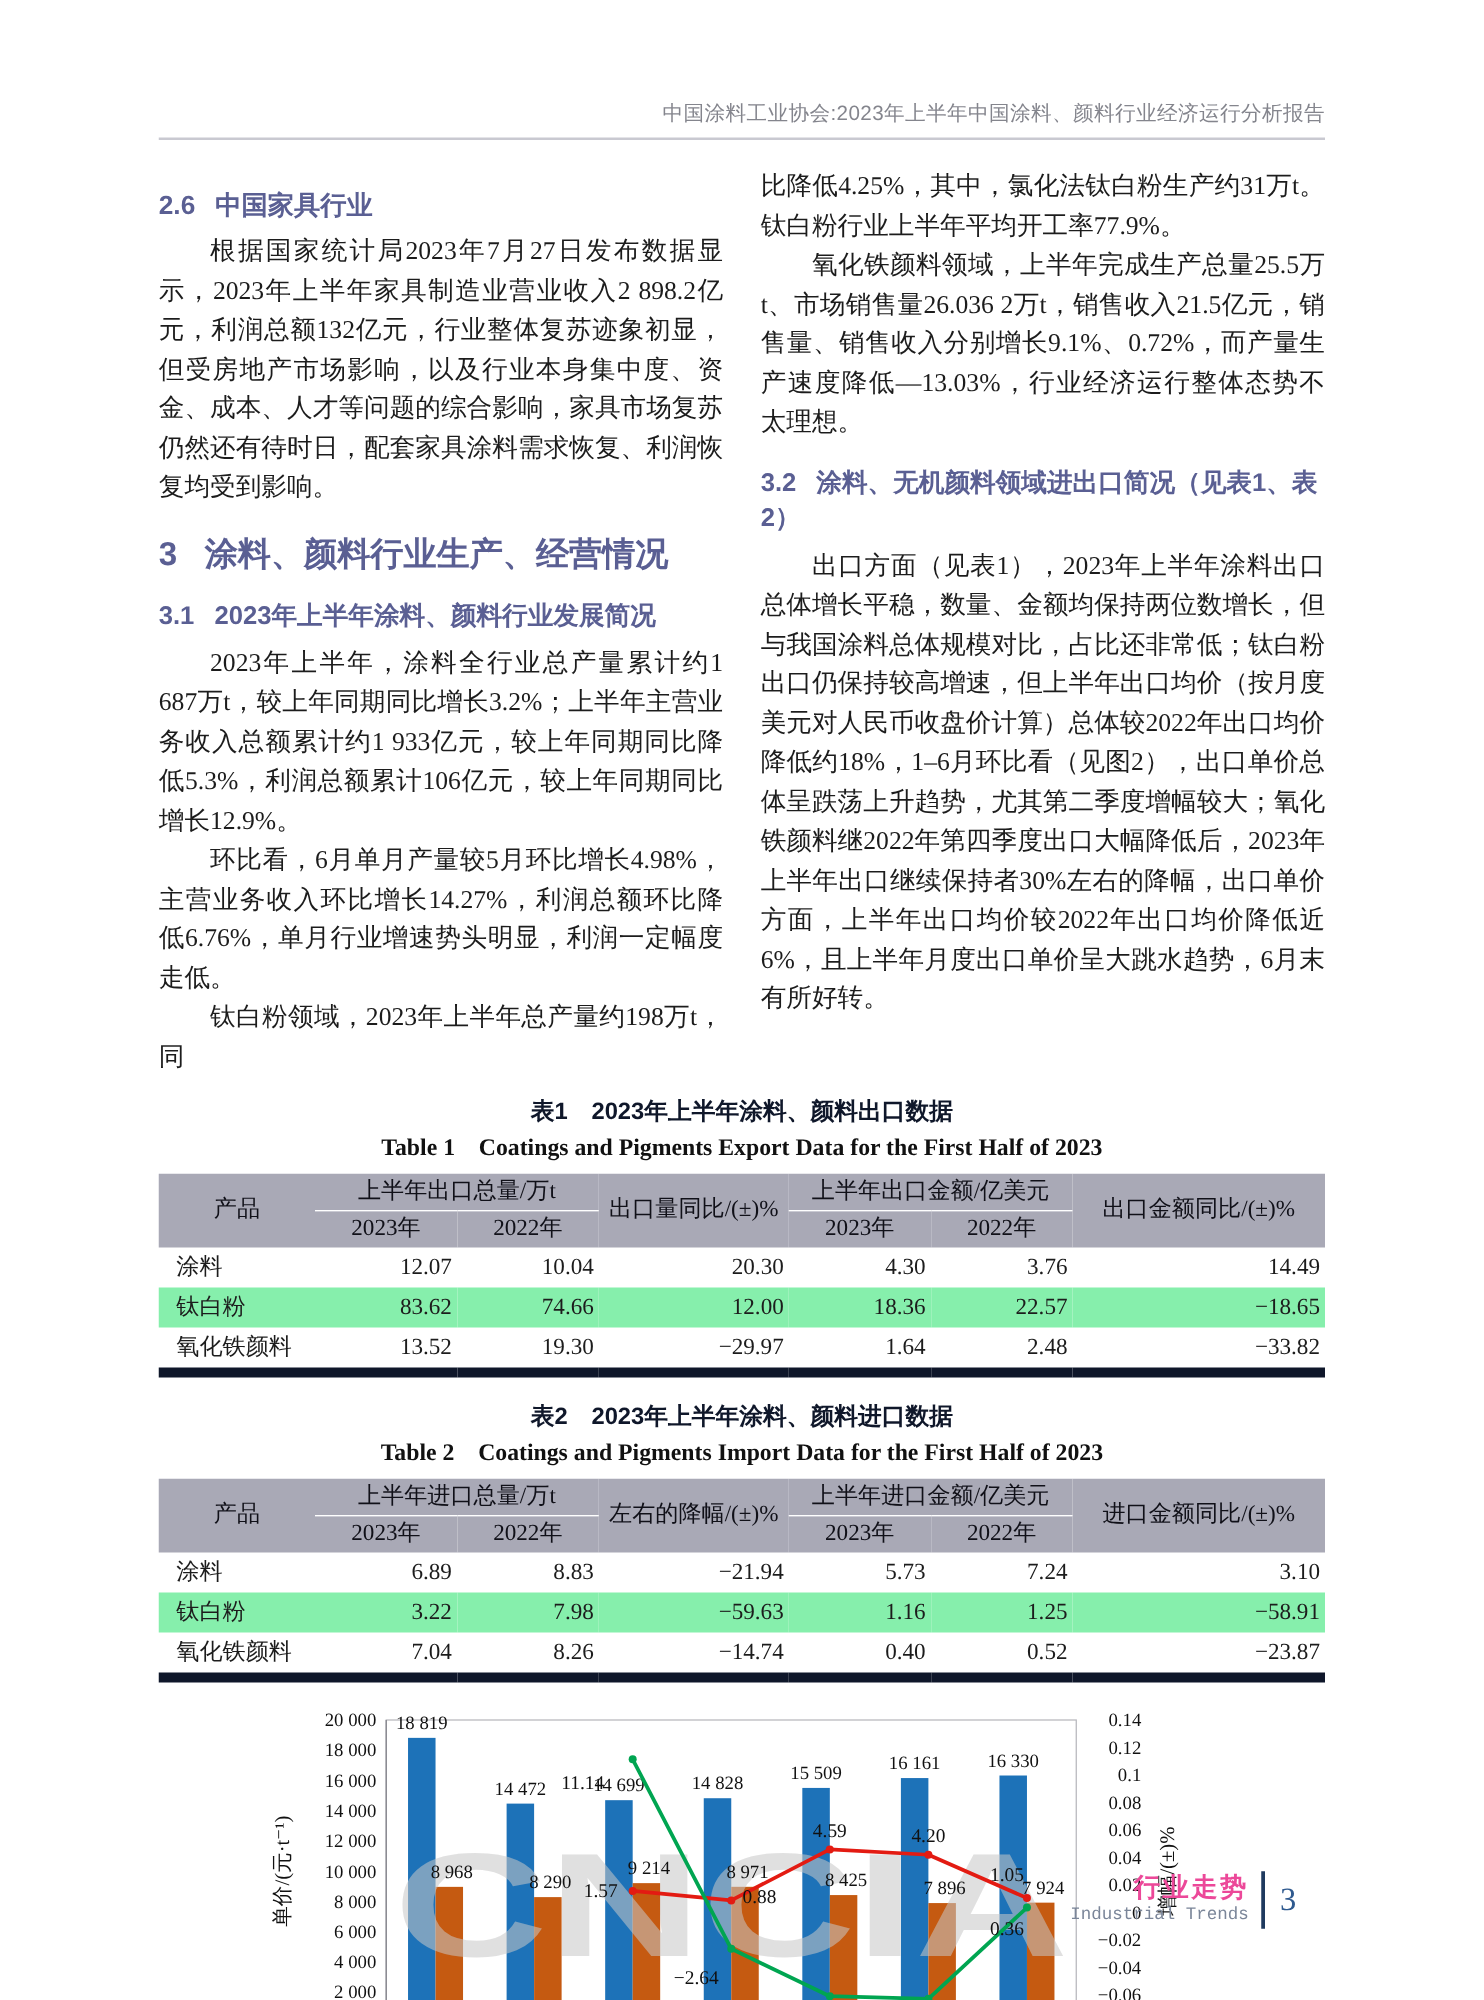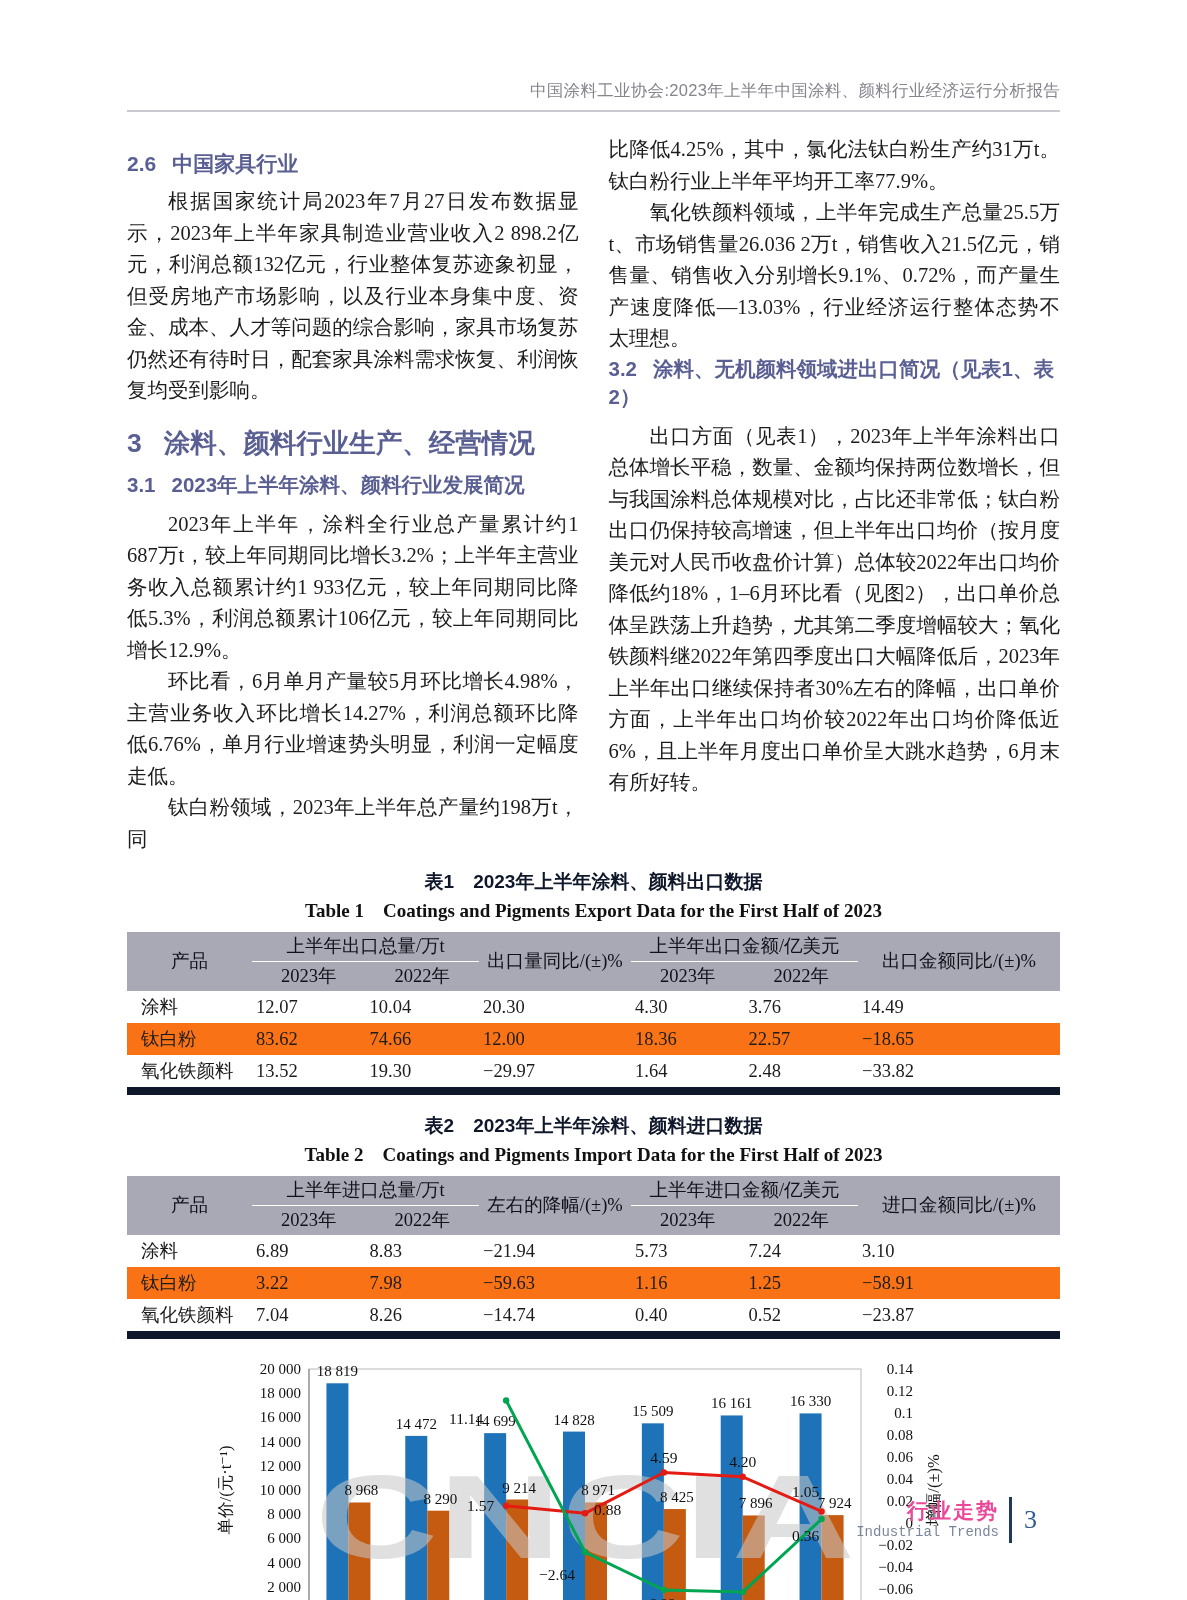--- a/index.html
+++ b/index.html
@@ -28,43 +28,43 @@
   .h26,.hsub{
     font-family:"Liberation Sans","DejaVu Sans",sans-serif;font-weight:bold;
     color:#5a5f93;
   }
   .h26{font-size:21px;margin:20px 0 8px;}
   .hbig{
     font-family:"Liberation Sans","DejaVu Sans",sans-serif;font-weight:bold;
     color:#5a5f93;font-size:26.5px;margin:18px 0 10px;
   }
   .hbig .hnum{margin-right:22px;}
-  .hsub{font-size:20.5px;margin:0 0 10px;}
+  .hsub{font-size:20.5px;margin:17px 0 10px;}
   
   .tbl-block{margin-top:14px;}
   .tbl-title-zh{
     text-align:center;font-family:"Liberation Sans","DejaVu Sans",sans-serif;
     font-weight:bold;font-size:19px;color:#0f172a;margin-top:10px;
   }
   .tbl-title-en{
     text-align:center;font-family:"Liberation Serif","DejaVu Serif",serif;
     font-weight:bold;font-size:19px;color:#111;margin:3px 0 8px;
   }
   table.data{
     width:933px;border-collapse:collapse;table-layout:fixed;
     font-size:18.5px;border-bottom:8px solid #0f172a;
   }
   table.data thead th{
     background:#a9a9b6;font-weight:normal;color:#101018;
     padding:2px 4px;font-size:18.5px;line-height:25px;
   }
   table.data thead th.grp{border-bottom:1.5px solid #ffffff;}
-  table.data td{padding:3px 4px;text-align:left;line-height:26px;}
+  table.data td{padding:3px 4px;text-align:right;line-height:26px;}
   table.data td.prod{text-align:left;padding-left:14px;}
-  table.data tr.band td{background:#f97316;}
+  table.data tr.band td{background:#86efac;}
   col.c-prod{width:13%;} col.c-y{width:11.8%;} col.c-yoy{width:15.8%;} col.c-yoy2{width:21%;}
   
   .chart-wrap{margin-top:14px;}
   svg{display:block;margin:0 auto;}
   
   .footer{
     position:absolute;top:1497px;right:150px;
     display:flex;align-items:center;
   }
   .footer-text{text-align:right;padding-right:10px;}

